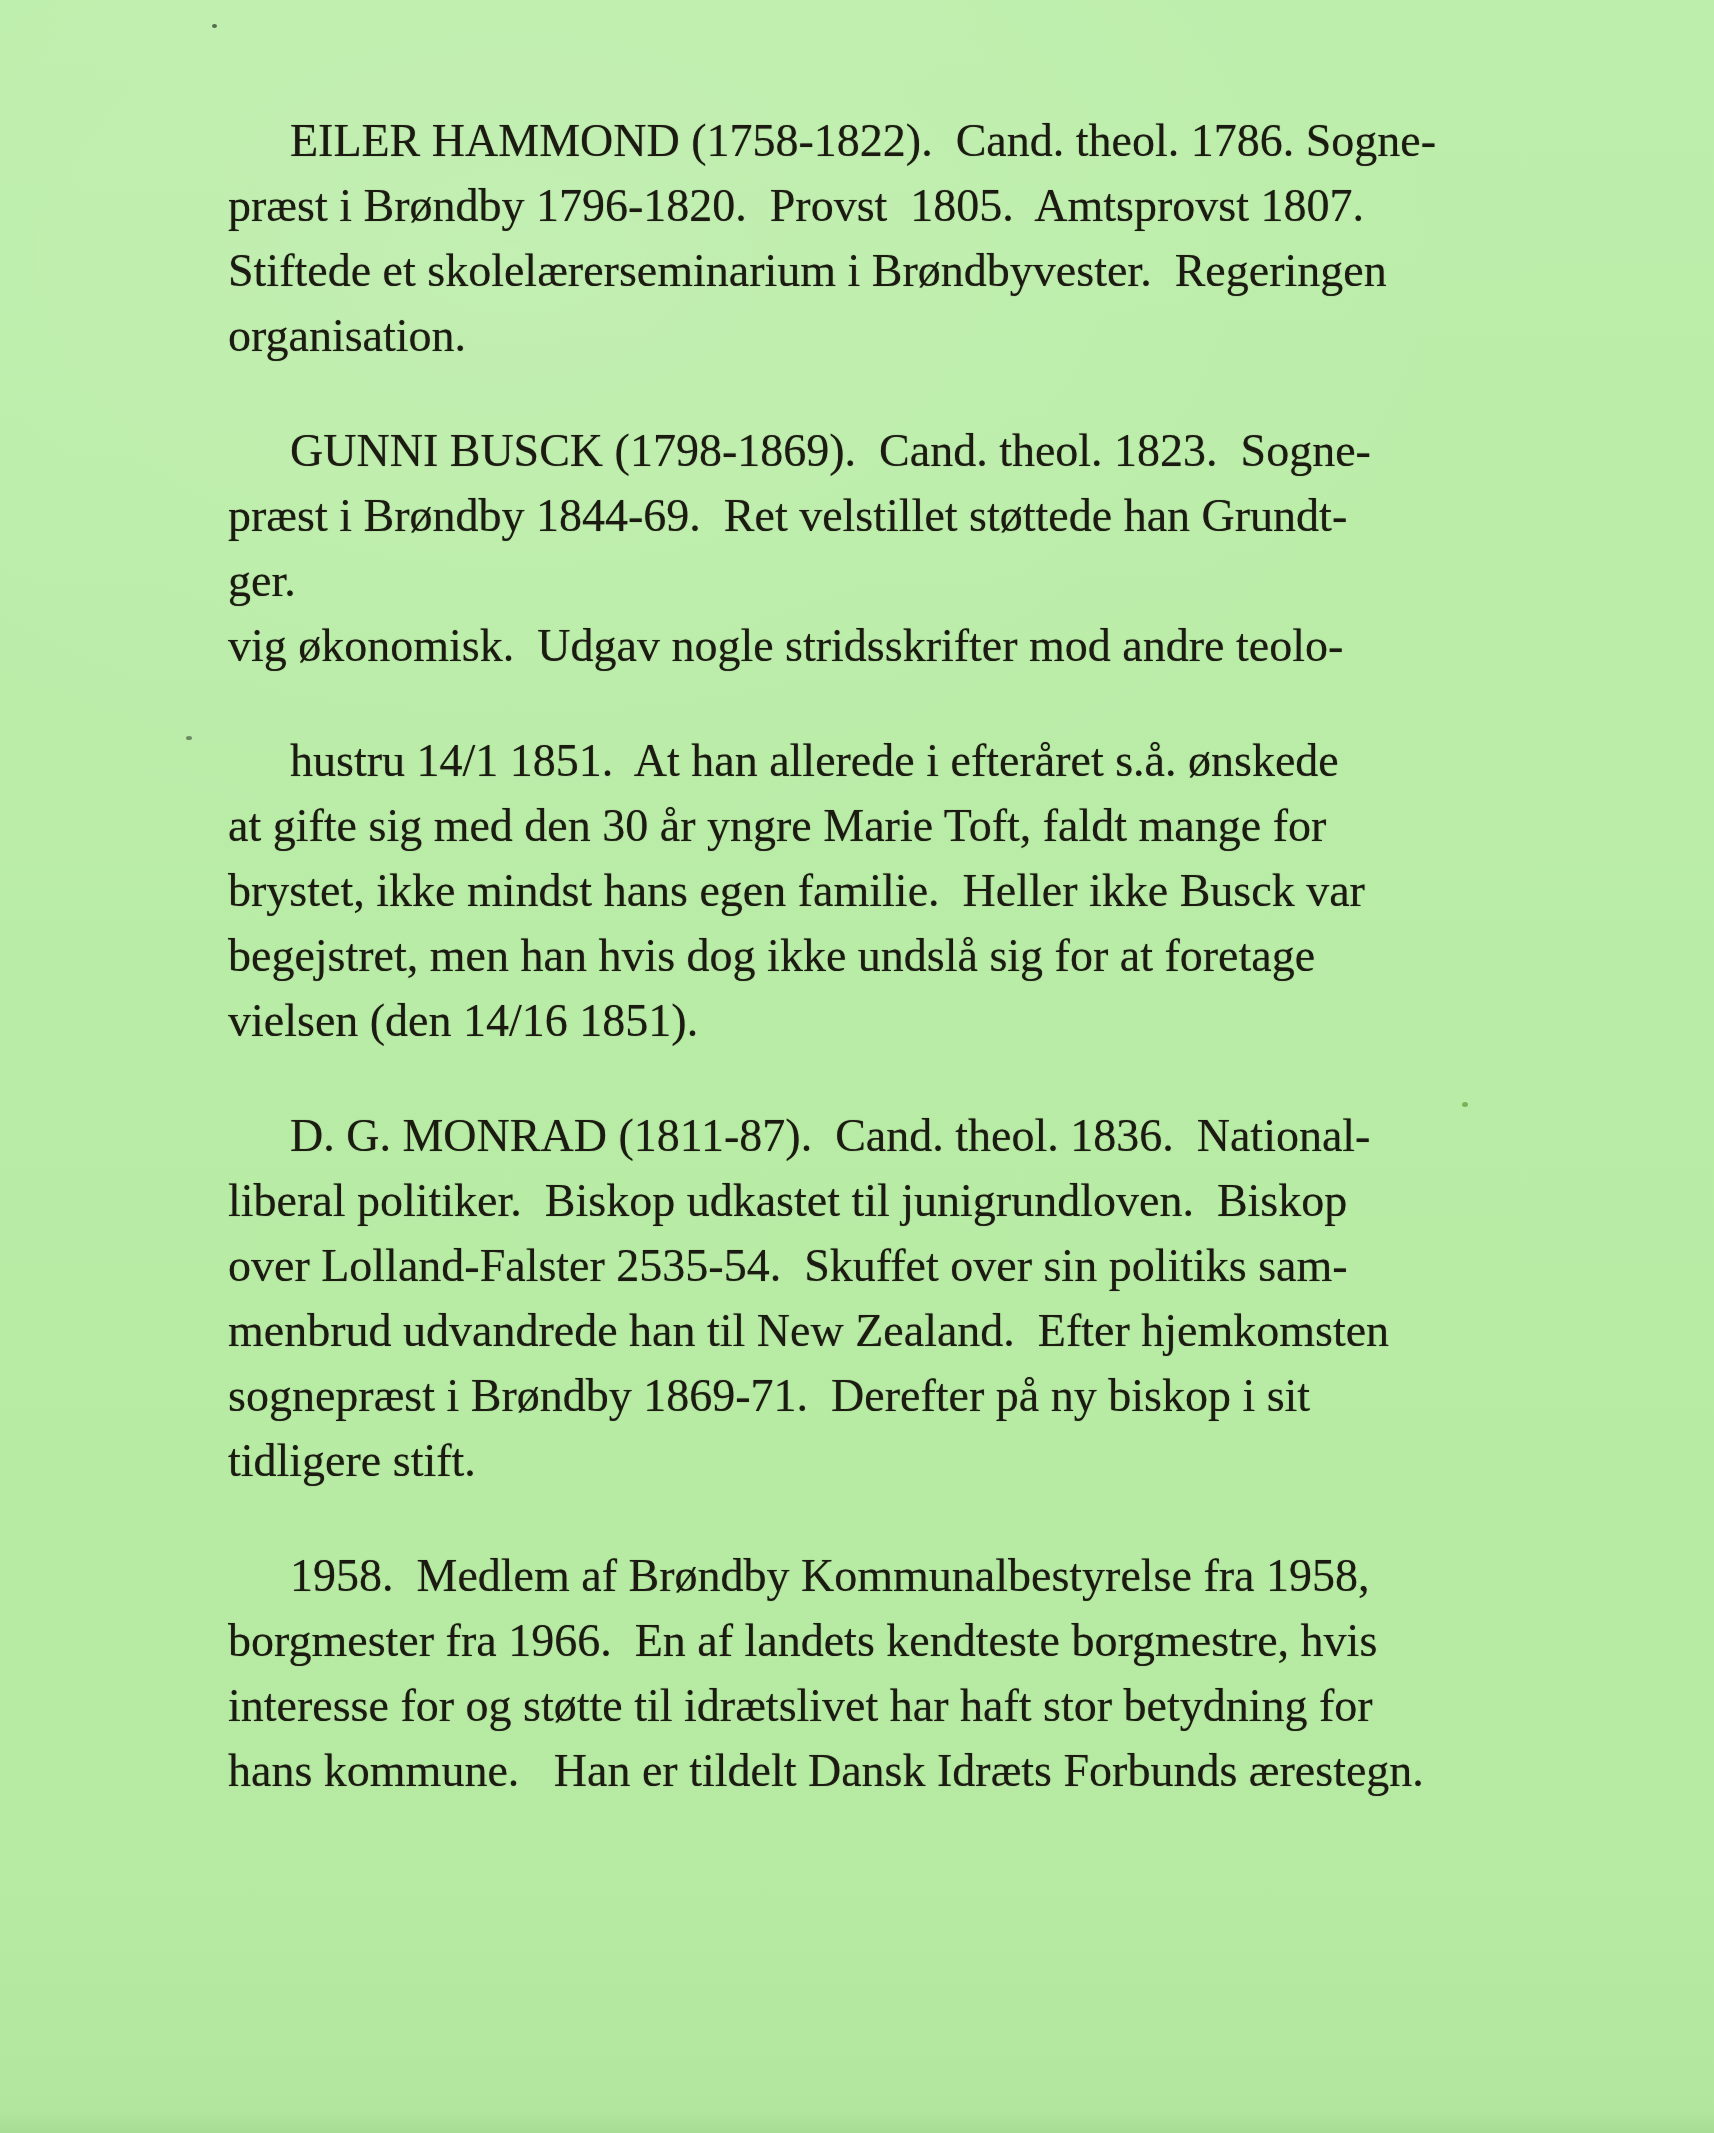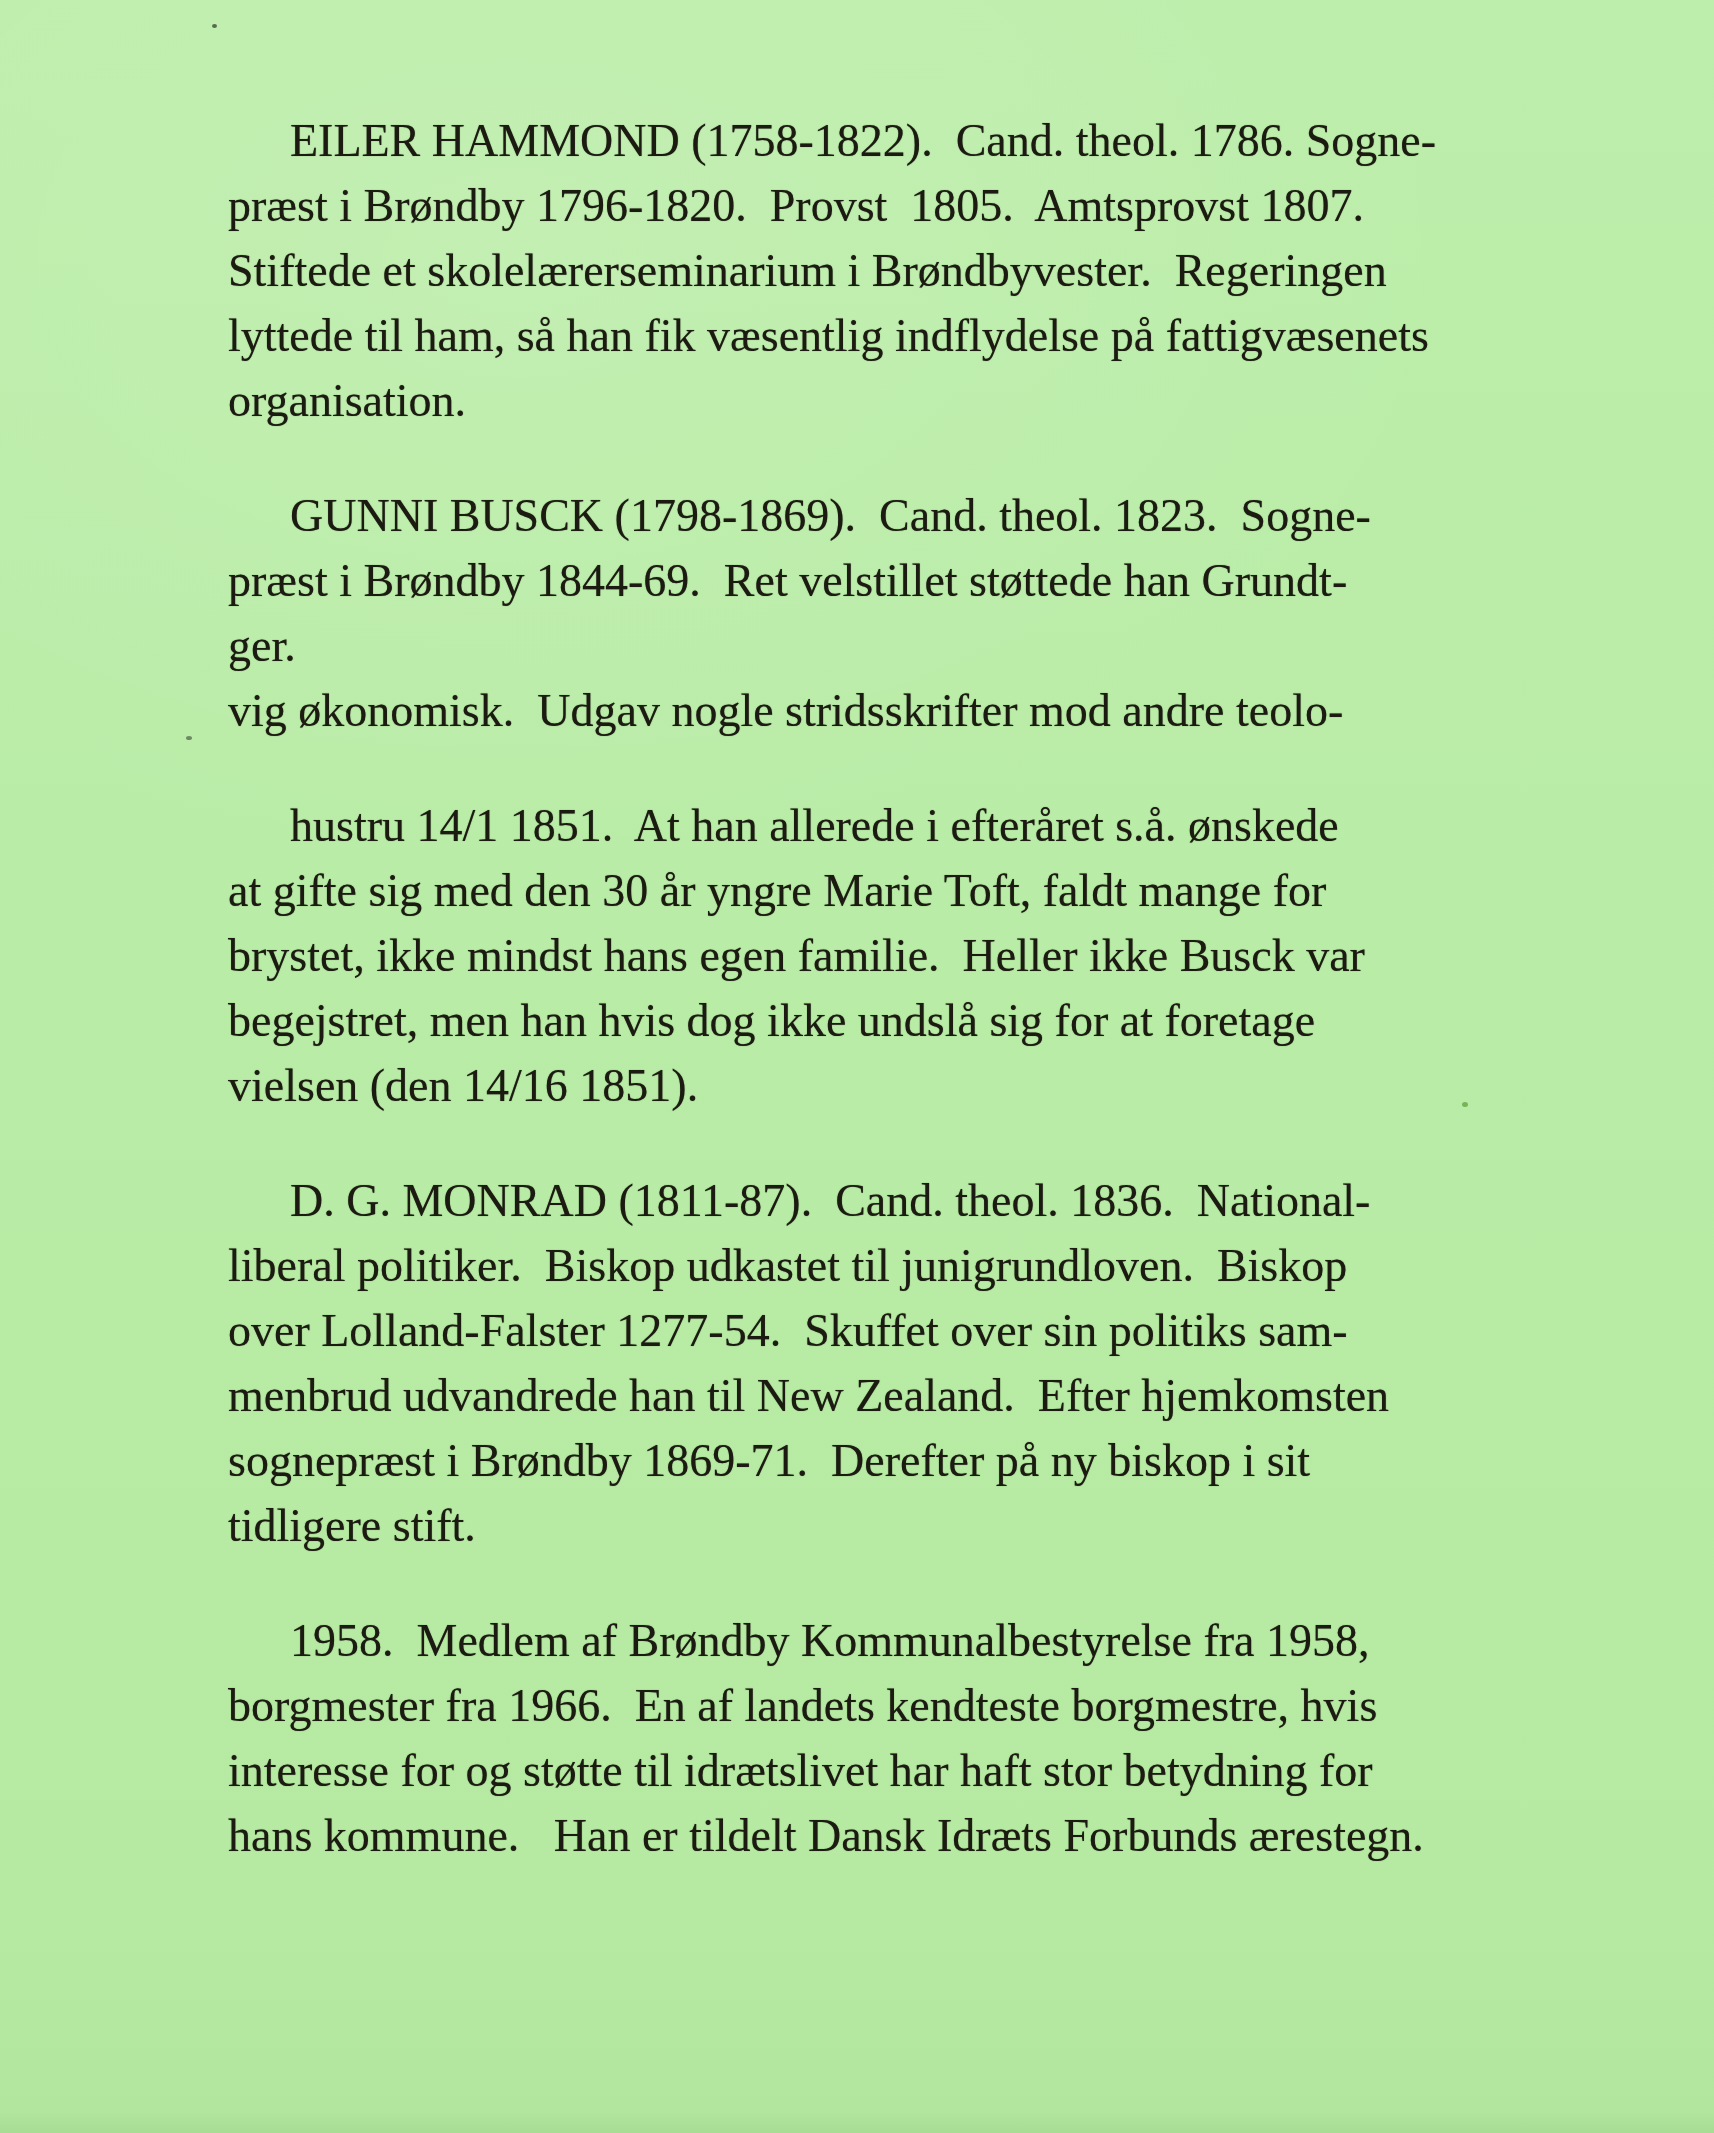--- a/index.html
+++ b/index.html
@@ -58,21 +58,20 @@
   <span class="speck s1"></span>
   <span class="speck s2"></span>
   <span class="speck s3"></span>
 
   <div class="text-block">
 
     <section class="para">
       <span class="line">EILER HAMMOND (1758-1822).  Cand. theol. 1786. Sogne-</span>
       <span class="line">præst i Brøndby 1796-1820.  Provst  1805.  Amtsprovst 1807.</span>
       <span class="line">Stiftede et skolelærerseminarium i Brøndbyvester.  Regeringen</span>
-      <span class="line">lyttede til ham, så han fik væsentlig indflydelse på fattigvæsenets</span>
       <span class="line">organisation.</span>
     </section>
 
     <section class="para">
       <span class="line">GUNNI BUSCK (1798-1869).  Cand. theol. 1823.  Sogne-</span>
       <span class="line">præst i Brøndby 1844-69.  Ret velstillet støttede han Grundt-</span>
       <span class="line">ger.</span>
       <span class="line">vig økonomisk.  Udgav nogle stridsskrifter mod andre teolo-</span>
     </section>
 
@@ -80,21 +79,21 @@
       <span class="line">hustru 14/1 1851.  At han allerede i efteråret s.å. ønskede</span>
       <span class="line">at gifte sig med den 30 år yngre Marie Toft, faldt mange for</span>
       <span class="line">brystet, ikke mindst hans egen familie.  Heller ikke Busck var</span>
       <span class="line">begejstret, men han hvis dog ikke undslå sig for at foretage</span>
       <span class="line">vielsen (den 14/16 1851).</span>
     </section>
 
     <section class="para">
       <span class="line">D. G. MONRAD (1811-87).  Cand. theol. 1836.  National-</span>
       <span class="line">liberal politiker.  Biskop udkastet til junigrundloven.  Biskop</span>
-      <span class="line">over Lolland-Falster 1277-54.  Skuffet over sin politiks sam-</span>
+      <span class="line">over Lolland-Falster 2535-54.  Skuffet over sin politiks sam-</span>
       <span class="line">menbrud udvandrede han til New Zealand.  Efter hjemkomsten</span>
       <span class="line">sognepræst i Brøndby 1869-71.  Derefter på ny biskop i sit</span>
       <span class="line">tidligere stift.</span>
     </section>
 
     <section class="para">
       <span class="line">1958.  Medlem af Brøndby Kommunalbestyrelse fra 1958,</span>
       <span class="line">borgmester fra 1966.  En af landets kendteste borgmestre, hvis</span>
       <span class="line">interesse for og støtte til idrætslivet har haft stor betydning for</span>
       <span class="line">hans kommune.   Han er tildelt Dansk Idræts Forbunds ærestegn.</span>

